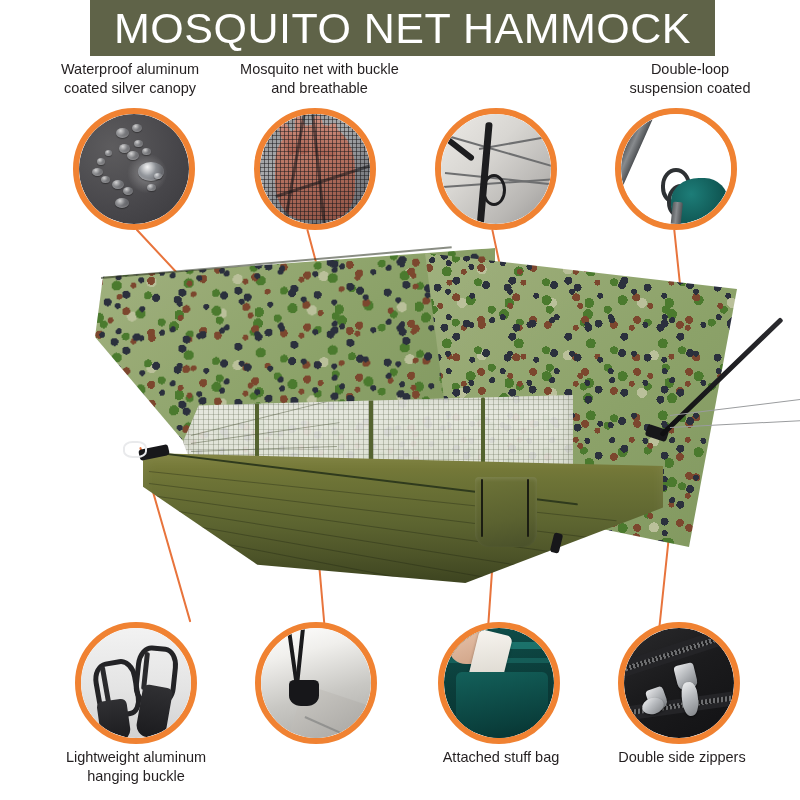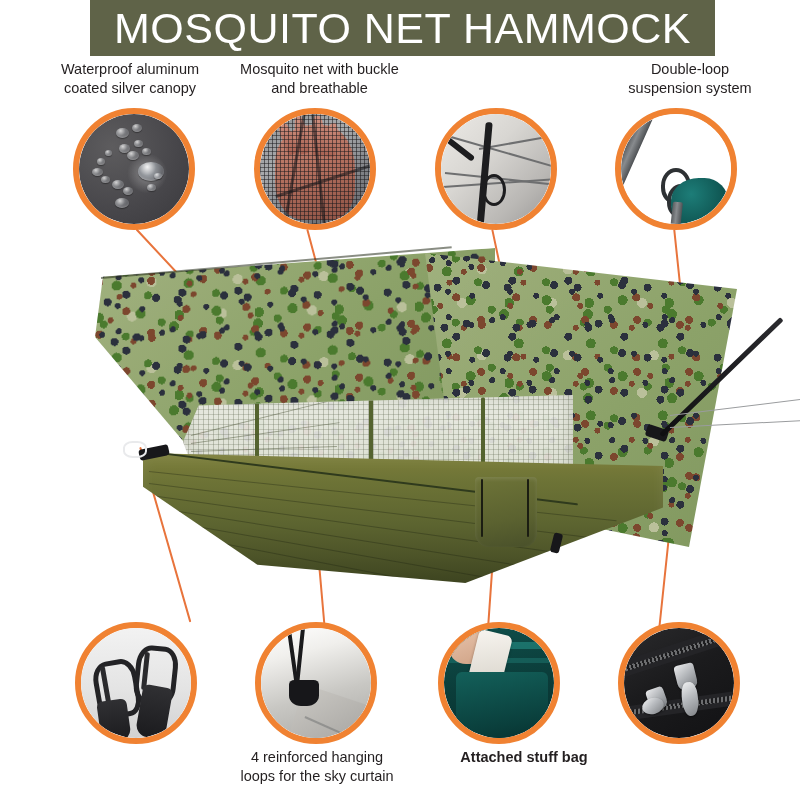--- a/index.html
+++ b/index.html
@@ -310,72 +310,73 @@
       <div class="seam" style="left:38px;top:34px;width:110px;transform:rotate(-10deg);"></div>
       <div class="seam" style="left:4px;top:58px;width:120px;transform:rotate(6deg);"></div>
       <div class="seam" style="left:2px;top:72px;width:118px;transform:rotate(-4deg);"></div>
       <div class="webbing" style="left:40px;top:8px;width:7px;height:108px;transform:rotate(5deg);"></div>
       <div class="webbing" style="left:12px;top:10px;width:6px;height:44px;transform:rotate(-52deg);"></div>
       <div class="loop-ring" style="left:41px;top:60px;width:18px;height:26px;"></div>
     </div>
   </div>
 
   <div class="callout-label" style="left:595px;top:60px;width:190px;">Double-loop
-suspension system</div>
+suspension coated</div>
   <div class="callout-circle" style="left:615px;top:108px;width:122px;height:122px;">
     <div class="circle-photo ph-susp">
       <div class="strap-main" style="left:22px;top:-6px;width:14px;height:86px;transform:rotate(24deg);"></div>
       <div class="strap-loop" style="left:40px;top:54px;width:22px;height:28px;"></div>
       <div class="strap-loop" style="left:46px;top:70px;width:20px;height:26px;"></div>
       <div class="teal-bundle" style="left:50px;top:64px;width:58px;height:54px;"></div>
       <div class="strap-main" style="left:52px;top:88px;width:10px;height:34px;transform:rotate(6deg);"></div>
     </div>
   </div>
 
   <div class="callout-circle" style="left:75px;top:622px;width:122px;height:122px;">
     <div class="circle-photo ph-carab">
       <div class="carabiner" style="left:14px;top:32px;width:34px;height:48px;transform:rotate(-10deg);"></div>
       <div class="carab-gate" style="left:22px;top:38px;width:5px;height:38px;transform:rotate(-10deg);"></div>
       <div class="carabiner" style="left:54px;top:18px;width:32px;height:48px;transform:rotate(6deg);"></div>
       <div class="carab-gate" style="left:62px;top:24px;width:5px;height:38px;transform:rotate(6deg);"></div>
       <div class="carab-webbing" style="left:18px;top:72px;width:30px;height:42px;transform:rotate(-8deg);border-radius:6px 6px 12px 12px;"></div>
       <div class="carab-webbing" style="left:58px;top:58px;width:30px;height:52px;transform:rotate(10deg);border-radius:6px 6px 12px 12px;"></div>
     </div>
   </div>
+  <div class="callout-label" style="left:26px;top:748px;width:220px;">Lightweight aluminum
+hanging buckle</div>
 
   <div class="callout-circle" style="left:255px;top:622px;width:122px;height:122px;">
     <div class="circle-photo ph-tarp">
       <div class="tarp-sheet" style="left:26px;top:56px;width:108px;height:80px;
                   clip-path:polygon(16% 0%, 100% 38%, 76% 100%, 0% 72%);"></div>
       <div class="cord" style="left:26px;top:2px;width:4px;height:58px;transform:rotate(-8deg);"></div>
       <div class="cord" style="left:40px;top:0px;width:4px;height:60px;transform:rotate(6deg);"></div>
       <div class="patch" style="left:28px;top:52px;width:30px;height:26px;"></div>
       <div class="seam" style="left:44px;top:88px;width:60px;transform:rotate(24deg);opacity:.5;"></div>
     </div>
   </div>
-  <div class="callout-label" style="left:222px;top:748px;width:190px;">4 reinforced hanging
-loops for the sky curtain</div>
 
   <div class="callout-circle" style="left:438px;top:622px;width:122px;height:122px;">
     <div class="circle-photo ph-bag">
       <div class="bag-stripe" style="left:0;top:14px;width:100%;height:7px;"></div>
       <div class="bag-stripe" style="left:0;top:30px;width:100%;height:5px;opacity:.6;"></div>
       <div class="hand2" style="left:6px;top:2px;width:40px;height:34px;"></div>
       <div class="phone" style="left:28px;top:4px;width:34px;height:62px;transform:rotate(14deg);"></div>
       <div class="bag-body" style="left:12px;top:44px;width:92px;height:72px;"></div>
     </div>
   </div>
-  <div class="callout-label" style="left:434px;top:748px;width:180px;font-weight:bold;">Attached stuff bag</div>
+  <div class="callout-label" style="left:411px;top:748px;width:180px;">Attached stuff bag</div>
 
   <div class="callout-circle" style="left:618px;top:622px;width:122px;height:122px;">
     <div class="circle-photo ph-zip">
       <div class="zip-tape" style="left:-10px;top:36px;width:150px;height:16px;transform:rotate(-18deg);"></div>
       <div class="zip-teeth" style="left:-10px;top:42px;width:150px;height:5px;transform:rotate(-18deg);"></div>
       <div class="zip-tape" style="left:6px;top:78px;width:130px;height:14px;transform:rotate(-8deg);"></div>
       <div class="zip-teeth" style="left:6px;top:82px;width:130px;height:5px;transform:rotate(-8deg);"></div>
       <div class="zip-slider" style="left:52px;top:36px;width:20px;height:26px;transform:rotate(-14deg);"></div>
       <div class="zip-pull" style="left:58px;top:54px;width:16px;height:34px;transform:rotate(-6deg);"></div>
       <div class="zip-slider" style="left:24px;top:60px;width:18px;height:22px;transform:rotate(-20deg);"></div>
       <div class="zip-pull" style="left:18px;top:70px;width:22px;height:16px;transform:rotate(-16deg);border-radius:50%;"></div>
     </div>
   </div>
+  <div class="callout-label" style="left:592px;top:748px;width:180px;">Double side zippers</div>
 
 </div>
 
 </body></html>

